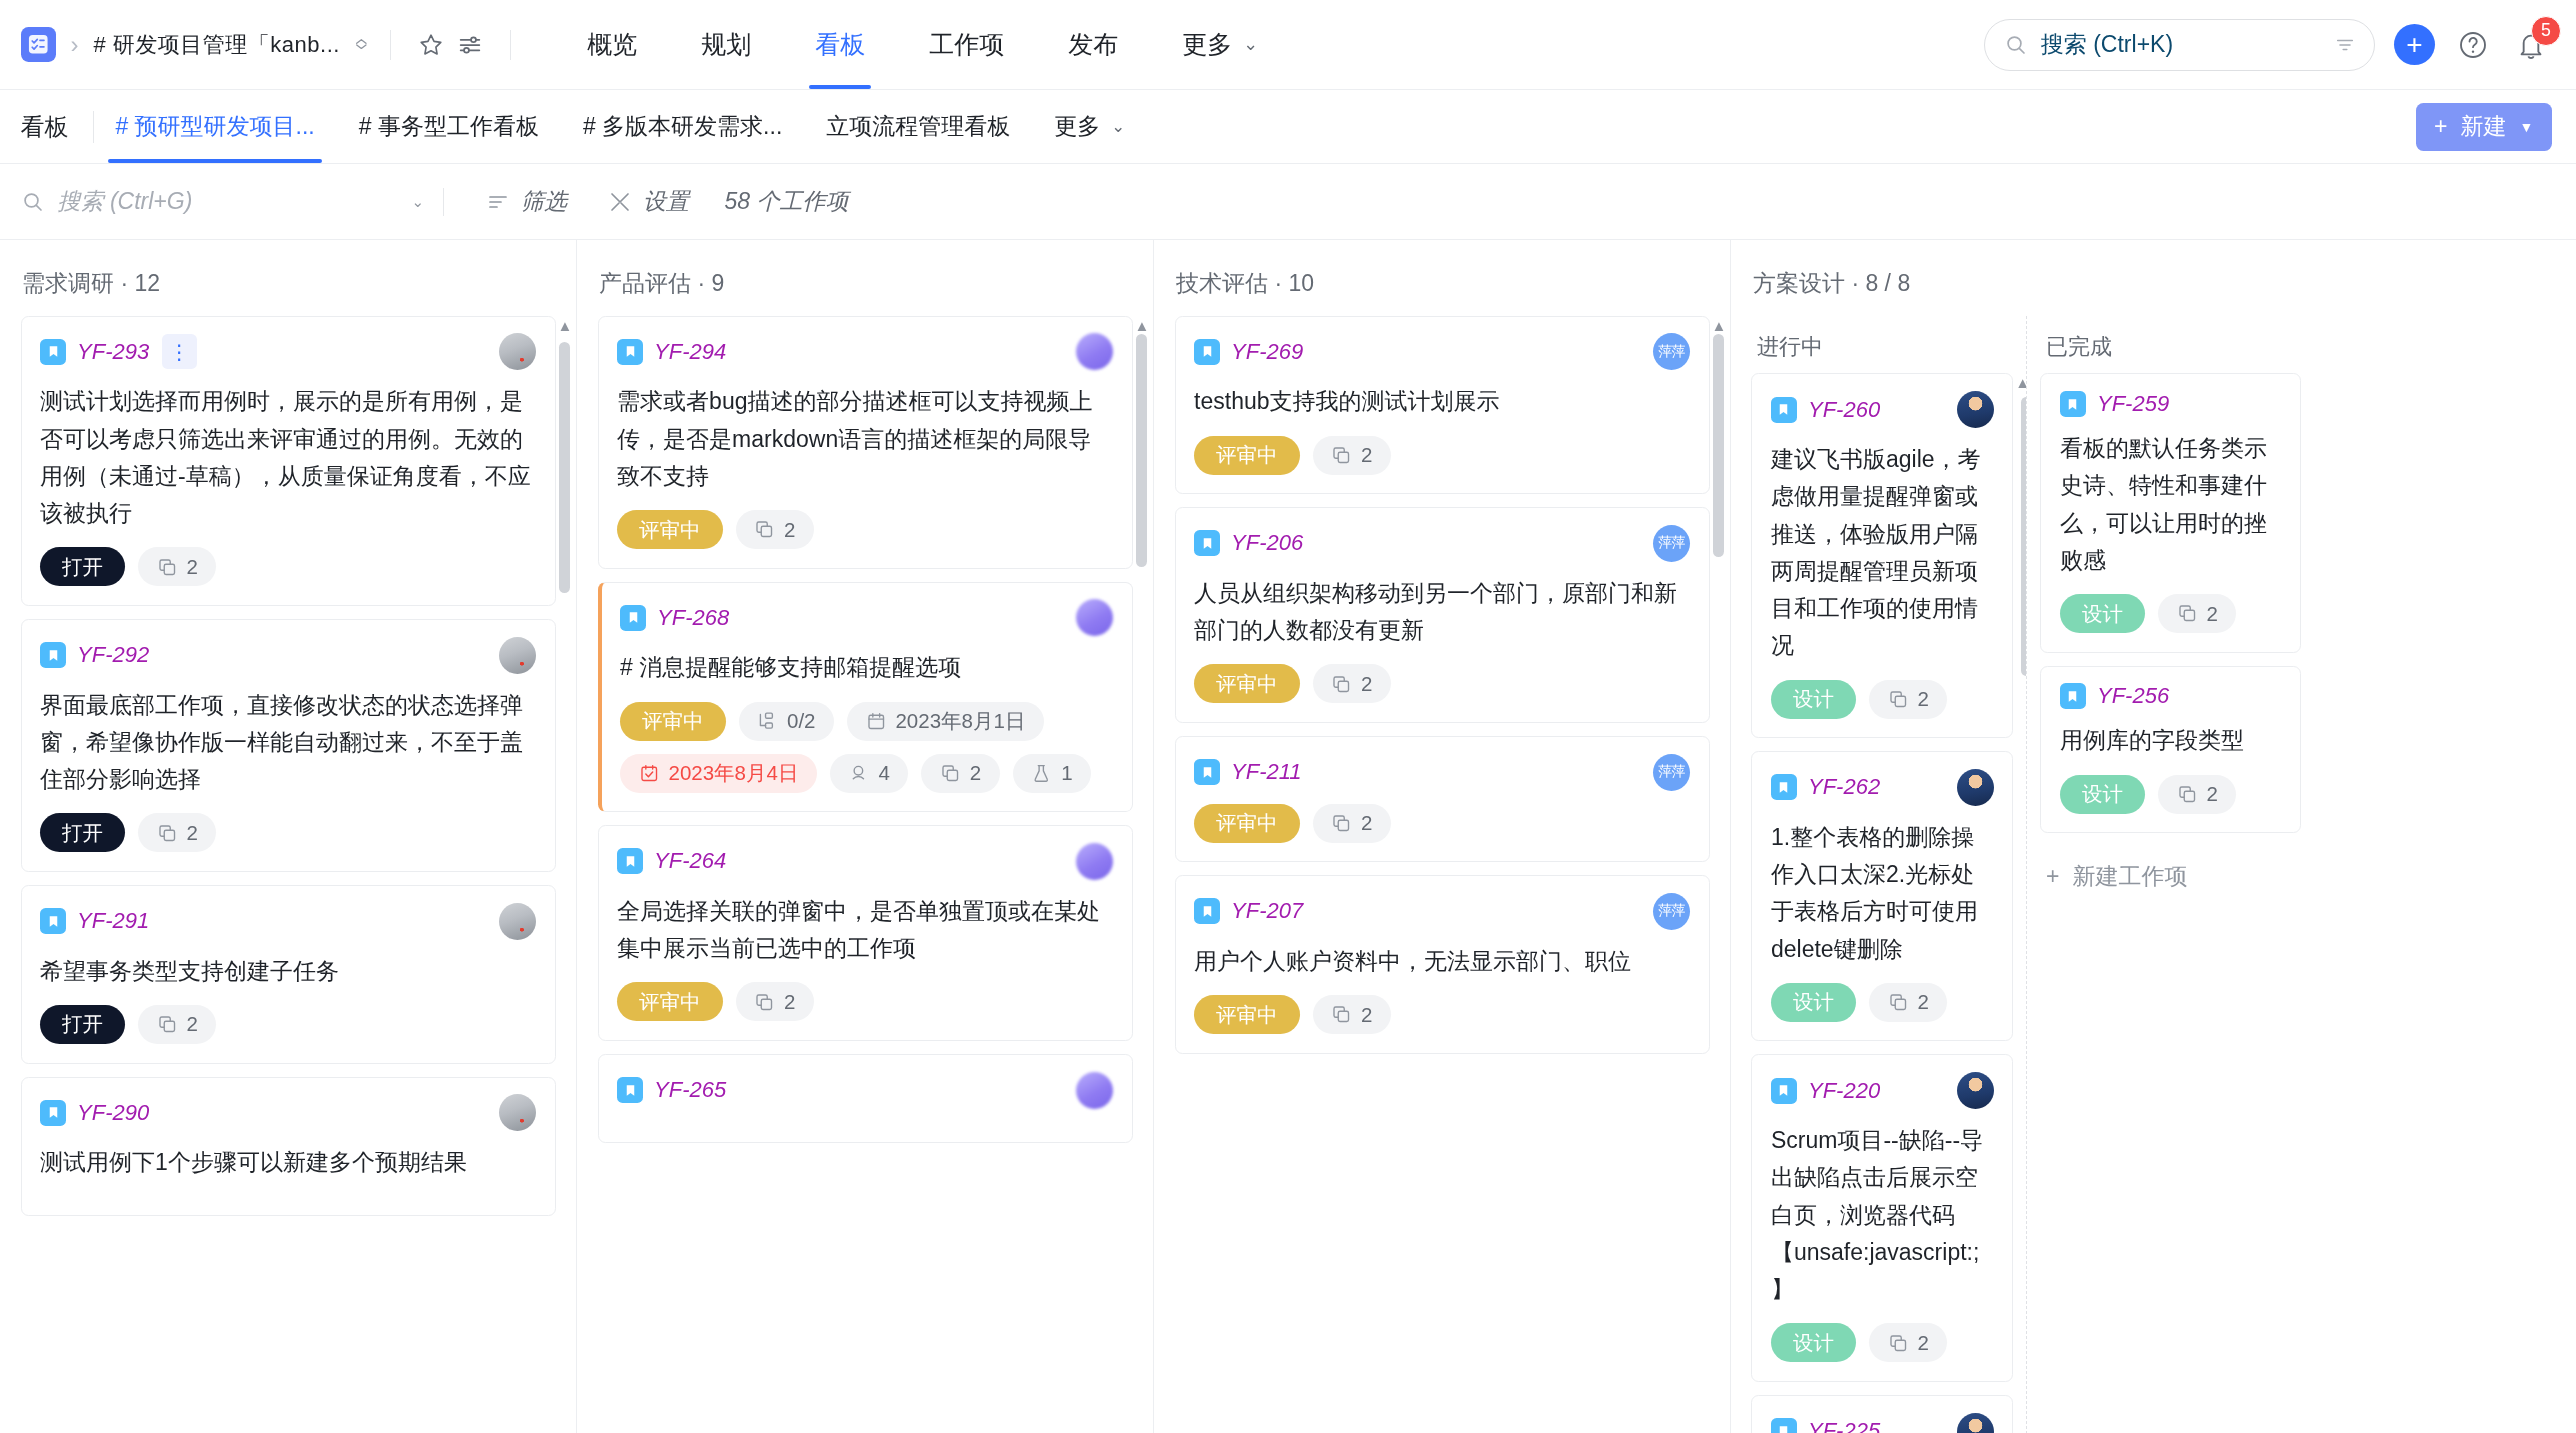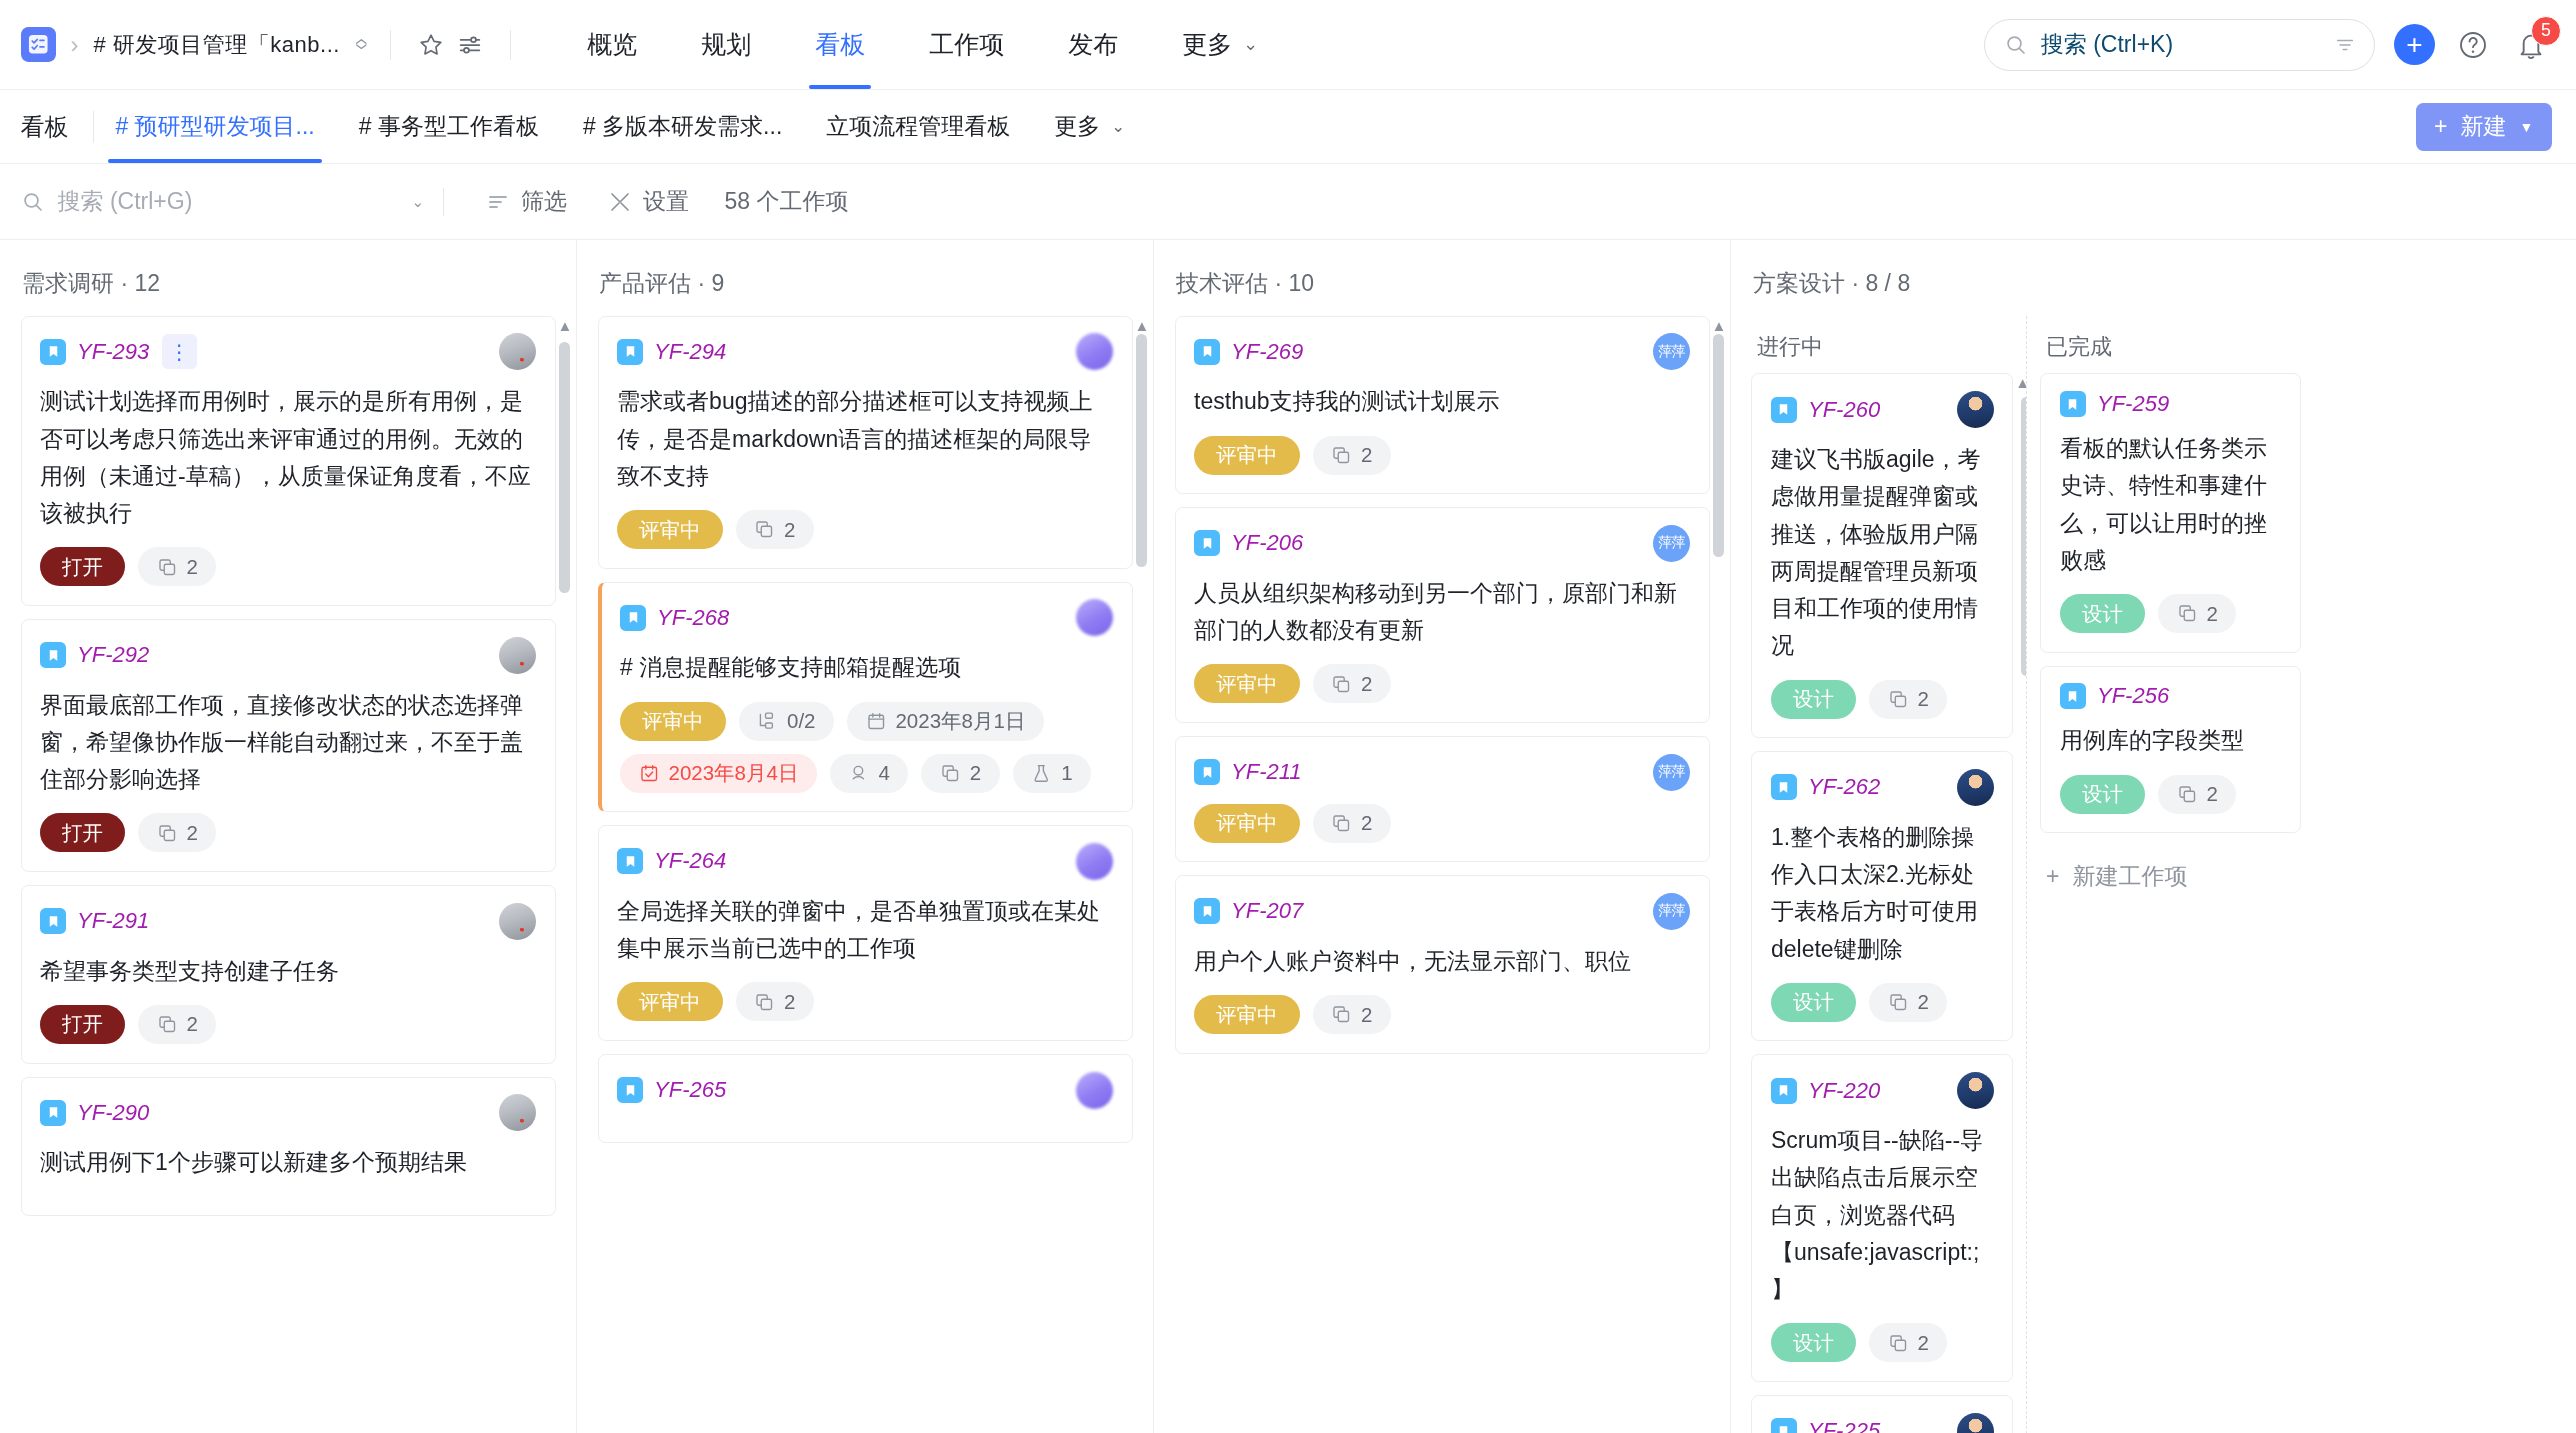--- a/index.html
+++ b/index.html
@@ -97,21 +97,21 @@
   .new-btn {
     margin-left: auto; height: 48px; border-radius: 7.4px; background: #7f96f7;
     color: #fff; font-size: 23px; display: flex; align-items: center;
     padding: 0 18.6px; gap: 13px; cursor: pointer;
   }
   .new-btn .caret { font-size: 14px; }
 
   
   .filterbar {
     height: 76px; display: flex; align-items: center;
-    padding: 0 20.5px; border-bottom: 0.9px solid #eceef1; gap: 0;
+    padding: 0 20.5px; border-bottom: 0.9px solid #eceef1; gap: 0; font-style: italic;
   }
   .f-search { display:flex; align-items:center; gap: 13px; width: 391px; cursor:text; }
   .f-search .ph { color: #a7acb4; font-size: 23px; }
   .f-chev { color:#8f959e; margin-right: 18.6px; cursor:pointer; }
   .f-div { width:0.9px; height:28px; background:#e6e8eb; margin-right: 22px; }
   .f-item {
     display:flex; align-items:center; gap: 11px; font-size: 23px;
     color:#646a73; padding: 0 20.5px; cursor:pointer; white-space:nowrap;
   }
   .f-count { font-size: 23px; color: #646a73; padding-left: 15px; }
@@ -190,21 +190,21 @@
   .card-title {
     font-size: 23px; line-height: 1.62; color: #1f2329; margin-bottom: 15px;
     word-break: break-word;
   }
   .chips { display: flex; flex-wrap: wrap; gap: 13px; }
   .chip {
     height: 39px; border-radius: 19.5px; display: inline-flex; align-items: center;
     padding: 0 18.6px; font-size: 20.5px; gap: 9.3px; white-space: nowrap;
   }
   .chip.grey { background: #f2f3f5; color: #646a73; }
-  .chip.blue { background: #7f1d1d; color: #fff; padding: 0 22px; }
+  .chip.blue { background: #0f172a; color: #fff; padding: 0 22px; }
   .chip.yellow { background: #e2bb4a; color: #fff; padding: 0 22px; }
   .chip.green { background: #7fd8b4; color: #fff; padding: 0 22px; }
   .chip.red { background: #fdeceb; color: #f54a45; }
   .add-item {
     display:flex; align-items:center; gap: 13px; font-size: 23px;
     color: #8f959e; padding: 15px 5.6px; cursor:pointer;
   }
   svg { display:block; }
 </style>
 </head>

